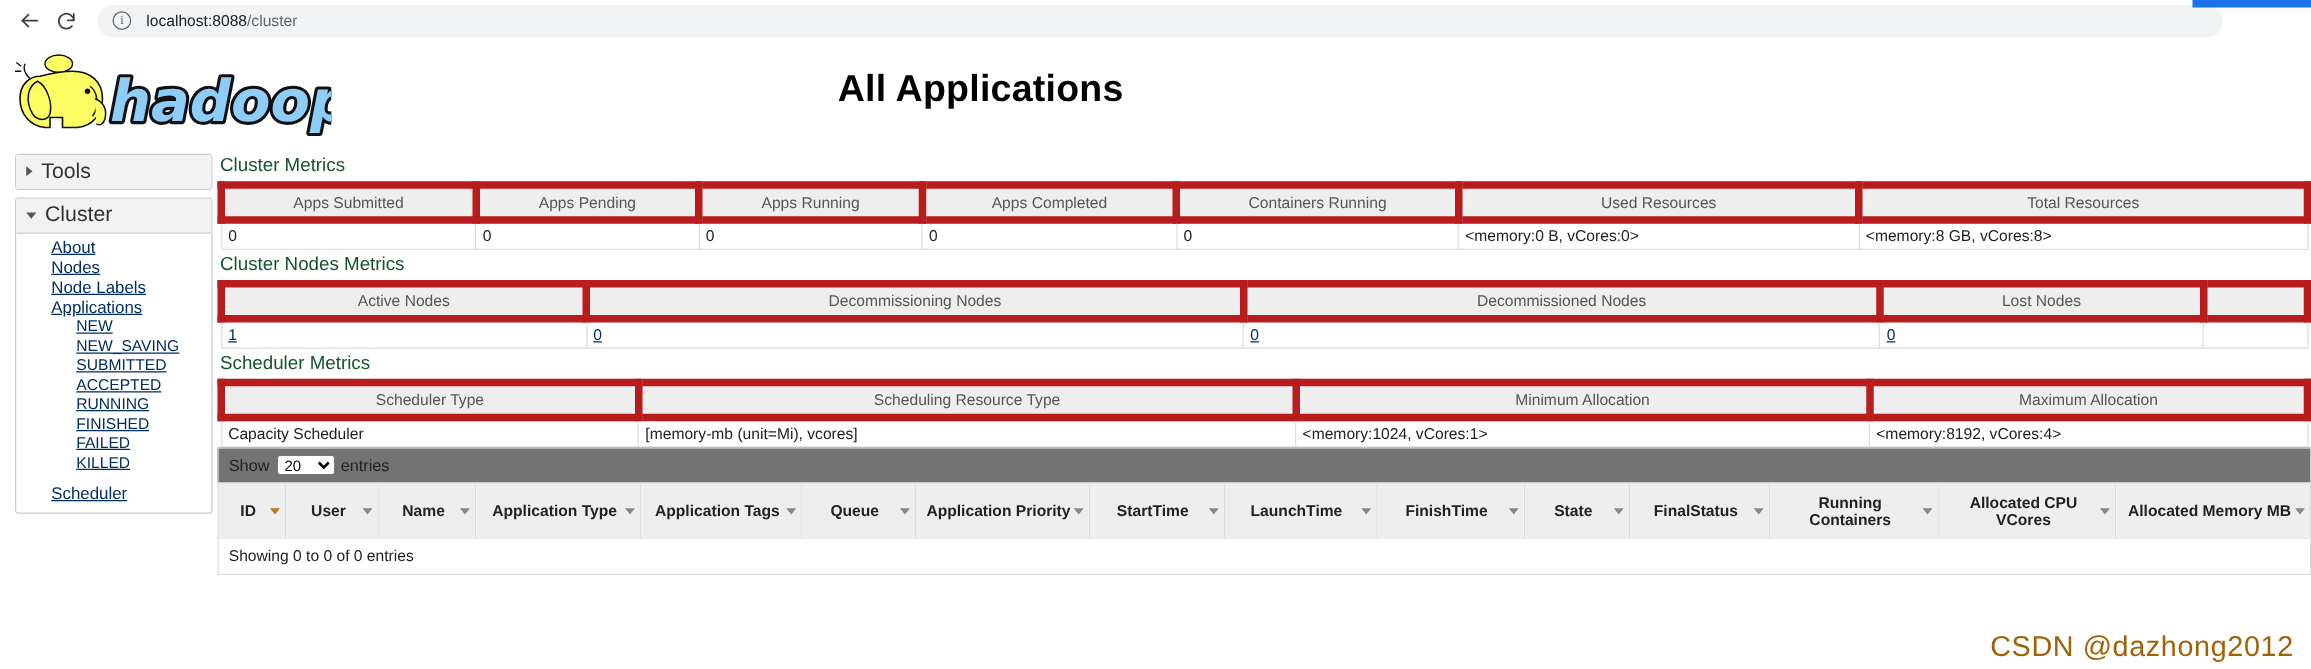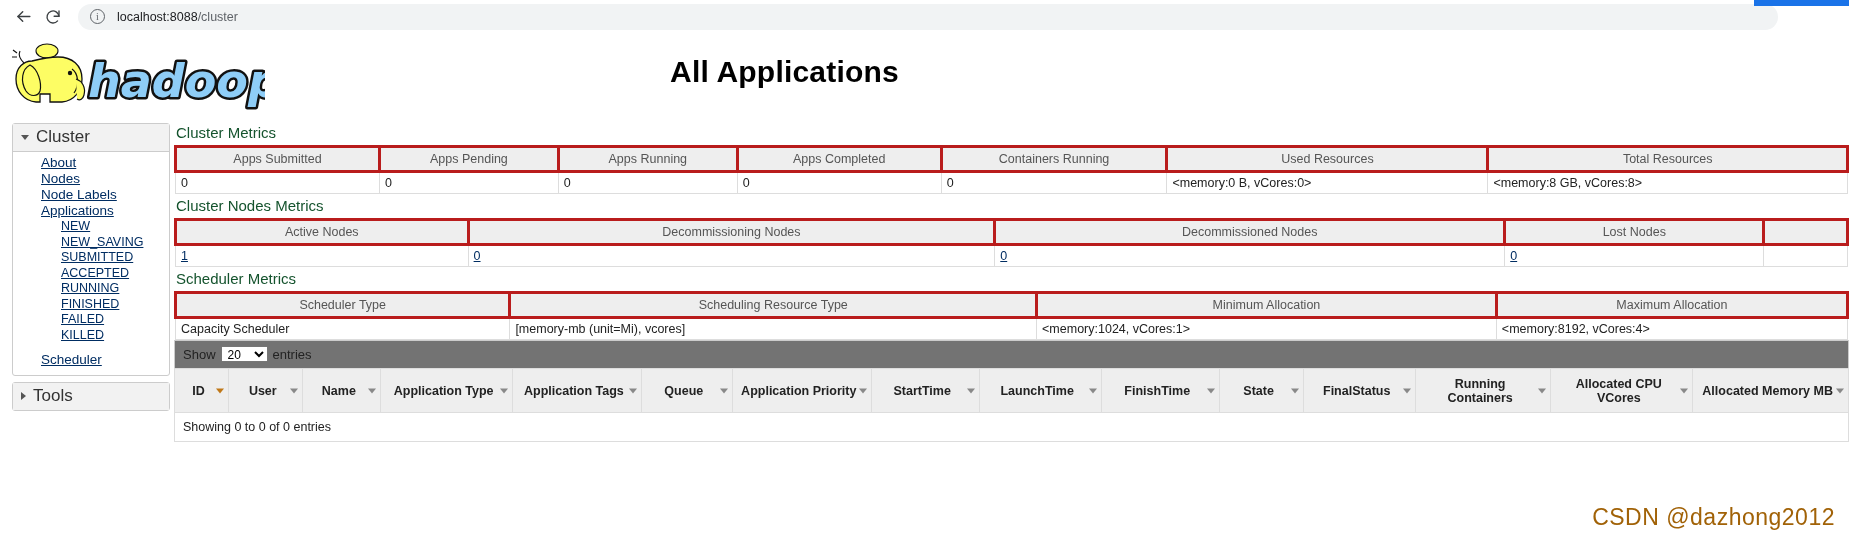--- a/index.html
+++ b/index.html
@@ -150,21 +150,21 @@
     padding: 3px 0 4px 2px;
   }
   table.metrics {
     width: 100%;
     border-collapse: collapse;
     table-layout: fixed;
     font-size: 12.5px;
   }
   table.metrics th {
     background: #eeeeee;
-    border: 3px solid #b91c1c;
+    border: 6px solid #b91c1c;
     font-weight: normal;
     color: #555;
     padding: 4px 5px;
     text-align: center;
     font-size: 12.5px;
     margin-top: 48px;
   }
   table.metrics td {
     border: 1px solid #dddddd;
     padding: 3px 5px;
@@ -297,45 +297,45 @@
           <text x="78" y="58" fill="#8ecdf7">hadoop</text>
         </g>
       </svg>
     </div>
     <div class="page-title">All Applications</div>
   </div>
 
   <div class="layout">
 
     <div class="sidebar">
+      <div class="nav-block collapsed">
+        <div class="nav-head">
+          <span class="caret-right"></span>
+          <span>Tools</span>
+        </div>
+      </div>
       <div class="nav-block">
         <div class="nav-head">
           <span class="caret-down"></span>
           <span>Cluster</span>
         </div>
         <div class="nav-body">
           <a class="nav-link">About</a>
           <a class="nav-link">Nodes</a>
           <a class="nav-link">Node Labels</a>
           <a class="nav-link">Applications</a>
           <a class="nav-link sub">NEW</a>
           <a class="nav-link sub">NEW_SAVING</a>
           <a class="nav-link sub">SUBMITTED</a>
           <a class="nav-link sub">ACCEPTED</a>
           <a class="nav-link sub">RUNNING</a>
           <a class="nav-link sub">FINISHED</a>
           <a class="nav-link sub">FAILED</a>
           <a class="nav-link sub">KILLED</a>
           <a class="nav-link spaced">Scheduler</a>
-        </div>
-      </div>
-      <div class="nav-block collapsed">
-        <div class="nav-head">
-          <span class="caret-right"></span>
-          <span>Tools</span>
         </div>
       </div>
     </div>
 
     <div class="main">
 
       <div class="section-title">Cluster Metrics</div>
       <table class="metrics">
         <colgroup>
             <col style="width:12.2%">

